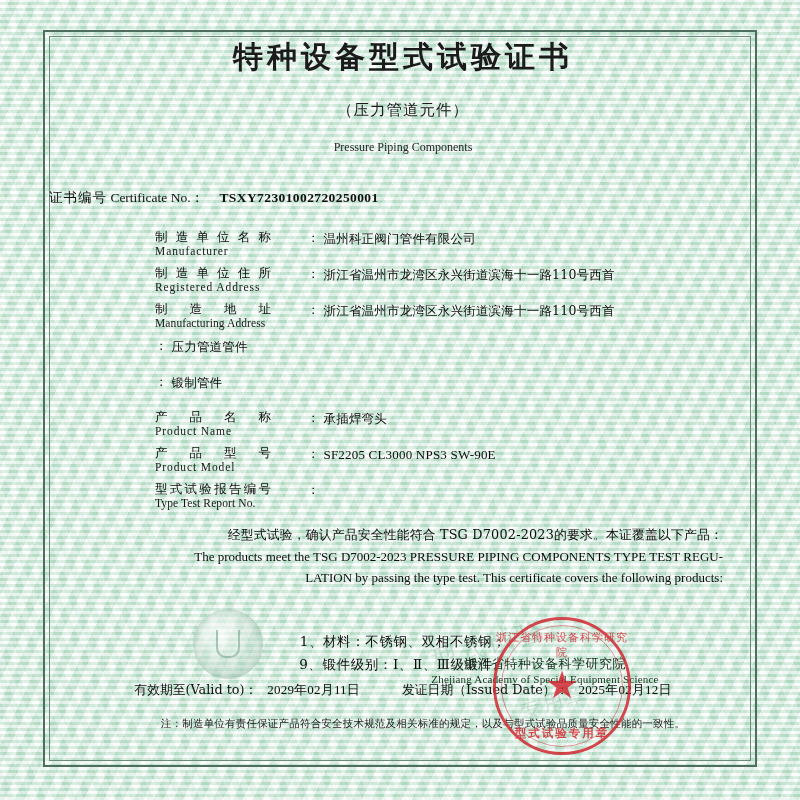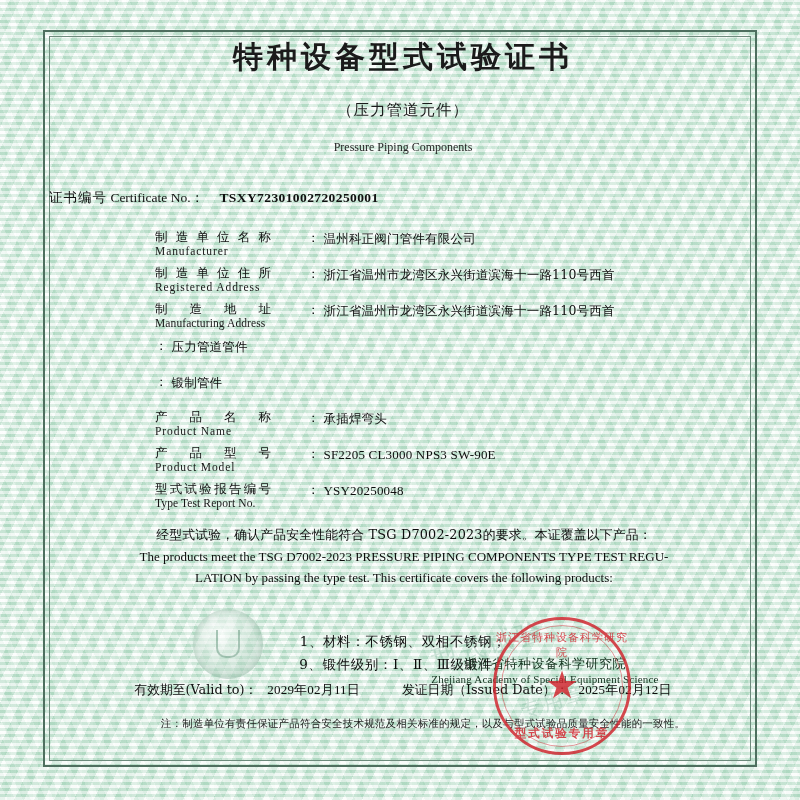--- a/index.html
+++ b/index.html
@@ -176,21 +176,21 @@
     font-family: "Liberation Serif", serif;
     font-size: 13px;
   }
 
   
   .para {
     margin: 14px 34px 0 36px;
     font-size: 12.8px;
     color: #0d0d0d;
     line-height: 1.62;
-    text-align: center;
+    text-align: right;
   }
   .para .cnline {
     font-family: "DejaVu Serif", serif;
     font-size: 12.8px;
     letter-spacing: 0.2px;
   }
   .para .enline {
     font-family: "Liberation Serif", serif;
     font-size: 13px;
   }
@@ -441,21 +441,20 @@
         <div class="field-colon">：</div>
         <div class="field-value latin">SF2205 CL3000 NPS3 SW-90E</div>
       </div>
 
       <div class="field-row">
         <div class="field-label">
           <span class="label-cn">型式试验报告编号</span>
           <span class="label-en tight">Type Test Report No.</span>
         </div>
         <div class="field-colon">：</div>
-        <div class="field-value latin">YSY20250048</div>
       </div>
 
     </div>
 
     <div class="para">
       <div class="cnline">经型式试验，确认产品安全性能符合 TSG D7002-2023的要求。本证覆盖以下产品：</div>
       <div class="enline">The products meet the TSG D7002-2023 PRESSURE PIPING COMPONENTS TYPE TEST REGU-</div>
       <div class="enline">LATION  by passing the type test. This certificate covers the following products:</div>
     </div>
 

